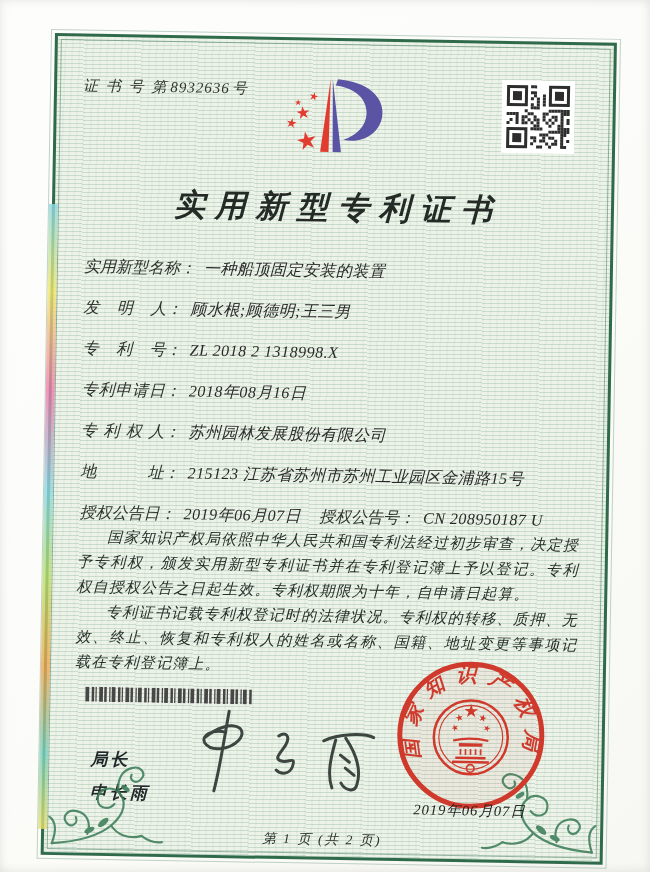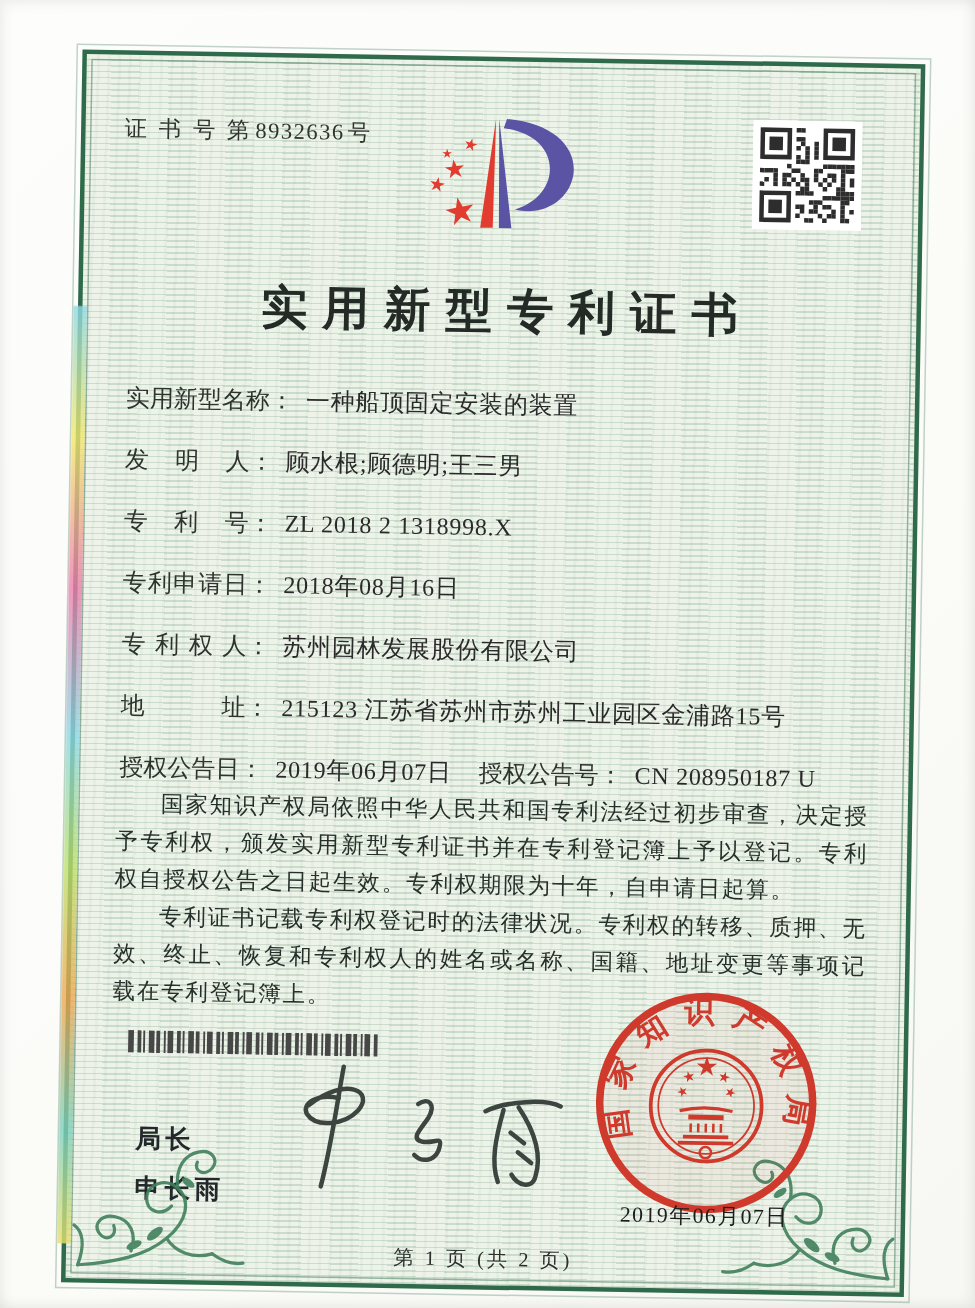--- a/index.html
+++ b/index.html
@@ -1,21 +1,21 @@
 <!DOCTYPE html>
 <html style="--frame-green: #2f6b4b; --seal-red: #cf3a2c; --logo-red: #e23b2f; --logo-purple: #5b54a4; --bg-green: #edf3e9; --text: #2b2b2b;"><head>
 <meta charset="utf-8">
 <style>
   html,body{margin:0;padding:0;}
   body{
     width:650px;height:872px;position:relative;overflow:hidden;
     background:linear-gradient(135deg,#fdfdfc 0%,#fbfbf8 60%,#f7f7f4 100%);
     font-family:"Liberation Serif","DejaVu Serif",serif;color:var(--text,#2b2b2b);
   }
-  .photo{position:absolute;inset:0;box-shadow:inset 3px 3px 8px rgba(0,0,0,.05),inset -3px -3px 8px rgba(0,0,0,.06);}
+  .photo{position:absolute;inset:0;box-shadow:inset 3px 3px 8px rgba(0,0,0,.05),inset -3px -3px 8px rgba(0,0,0,.06);font-style:italic;}
   
   .cert{
     position:absolute;left:55px;top:33px;width:556px;height:816px;
     transform:rotate(1deg);transform-origin:0 0;
     border:3px solid var(--frame-green,#2f6b4b);
     background-color:var(--bg-green,#edf3e9);
     background-image:
       repeating-linear-gradient(0deg, rgba(122,166,136,.30) 0 1px, rgba(0,0,0,0) 1px 4px),
       repeating-linear-gradient(91deg, rgba(122,166,136,.07) 0 2px, rgba(0,0,0,0) 2px 7px);
   }

